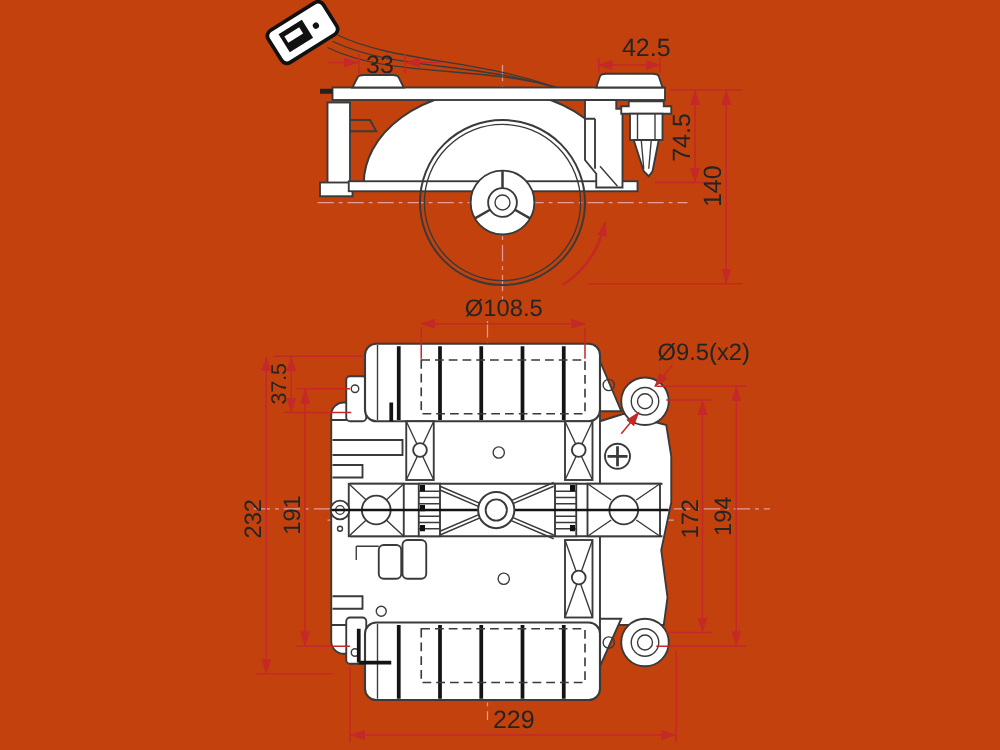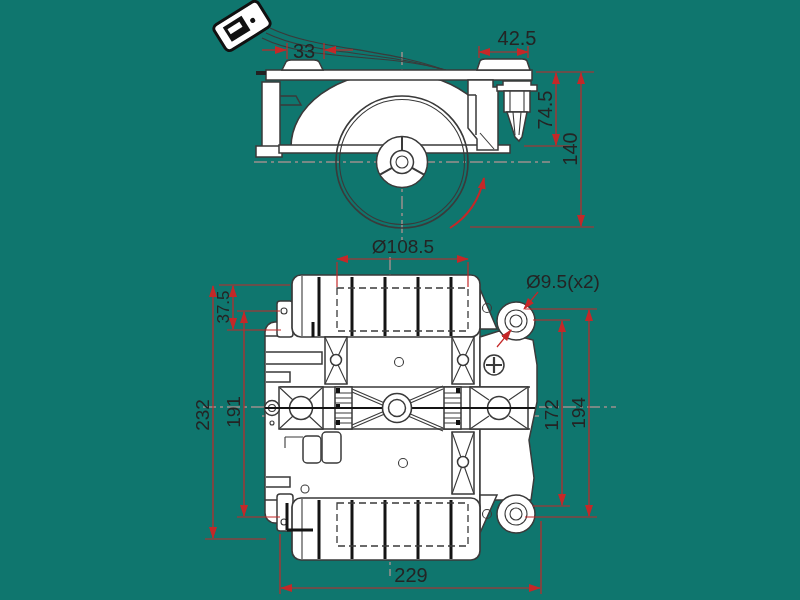--- a/index.html
+++ b/index.html
@@ -1,16 +1,16 @@
 <!DOCTYPE html>
 <html><head>
 <meta charset="utf-8">
 <style>
   html,body{margin:0;padding:0;background:#fff;}
-  .canvas{position:relative;width:800px;height:600px;background:#0f766e;overflow:hidden;
+  .canvas{position:relative;width:800px;height:600px;background:#c2410c;overflow:hidden;
           font-family:"Liberation Sans",sans-serif;}
   svg{display:block;}
   .shp{fill:#ffffff;stroke:#3a3a3a;stroke-width:1.5;}
   .ln{fill:none;stroke:#3a3a3a;stroke-width:1.5;}
   .thin{fill:none;stroke:#3a3a3a;stroke-width:1.1;}
   .blk{fill:none;stroke:#141414;stroke-width:3;}
   .rib{fill:none;stroke:#141414;stroke-width:3;}
   .hid{fill:none;stroke:#3a3a3a;stroke-width:1.3;stroke-dasharray:7 4;}
   .cl{fill:none;stroke:#e39c9c;stroke-width:1;stroke-dasharray:13 4 3 4;}
   .dim{fill:none;stroke:#c42828;stroke-width:1.2;}

